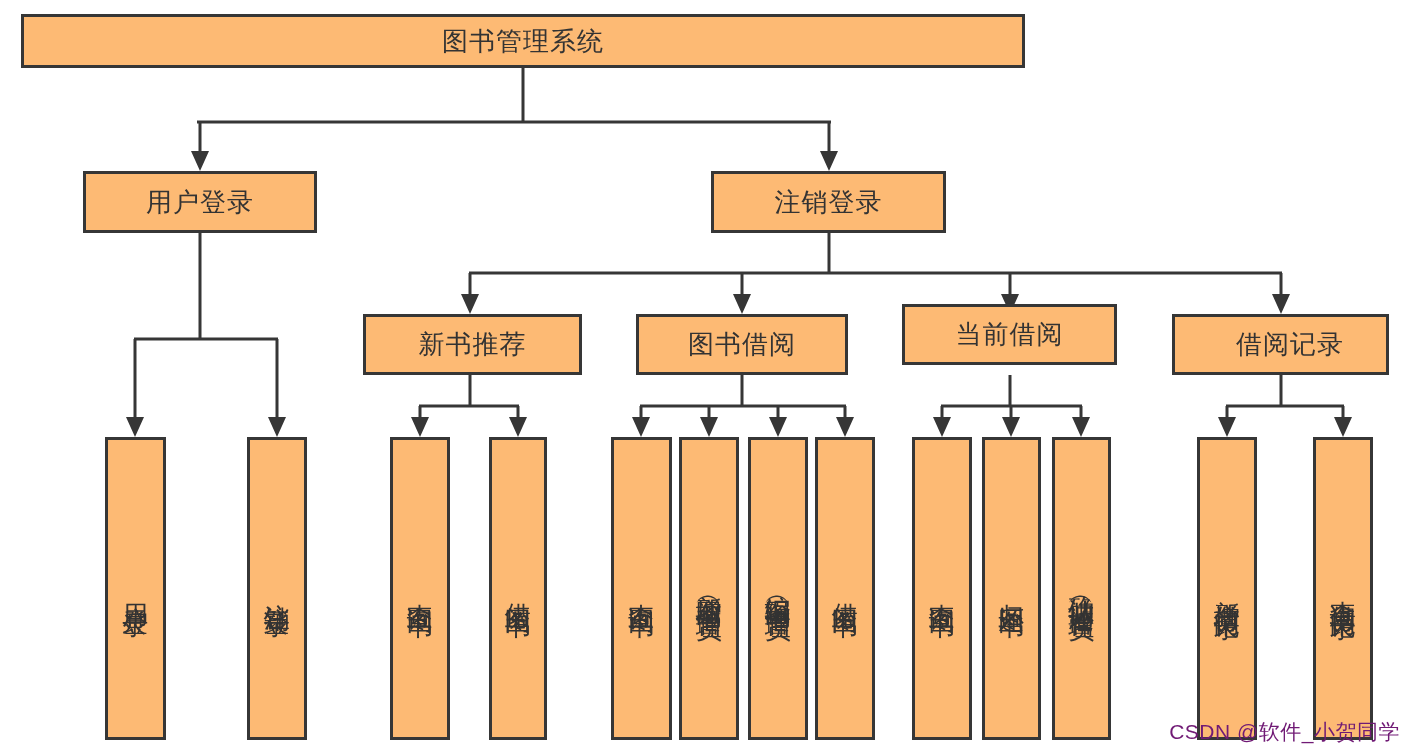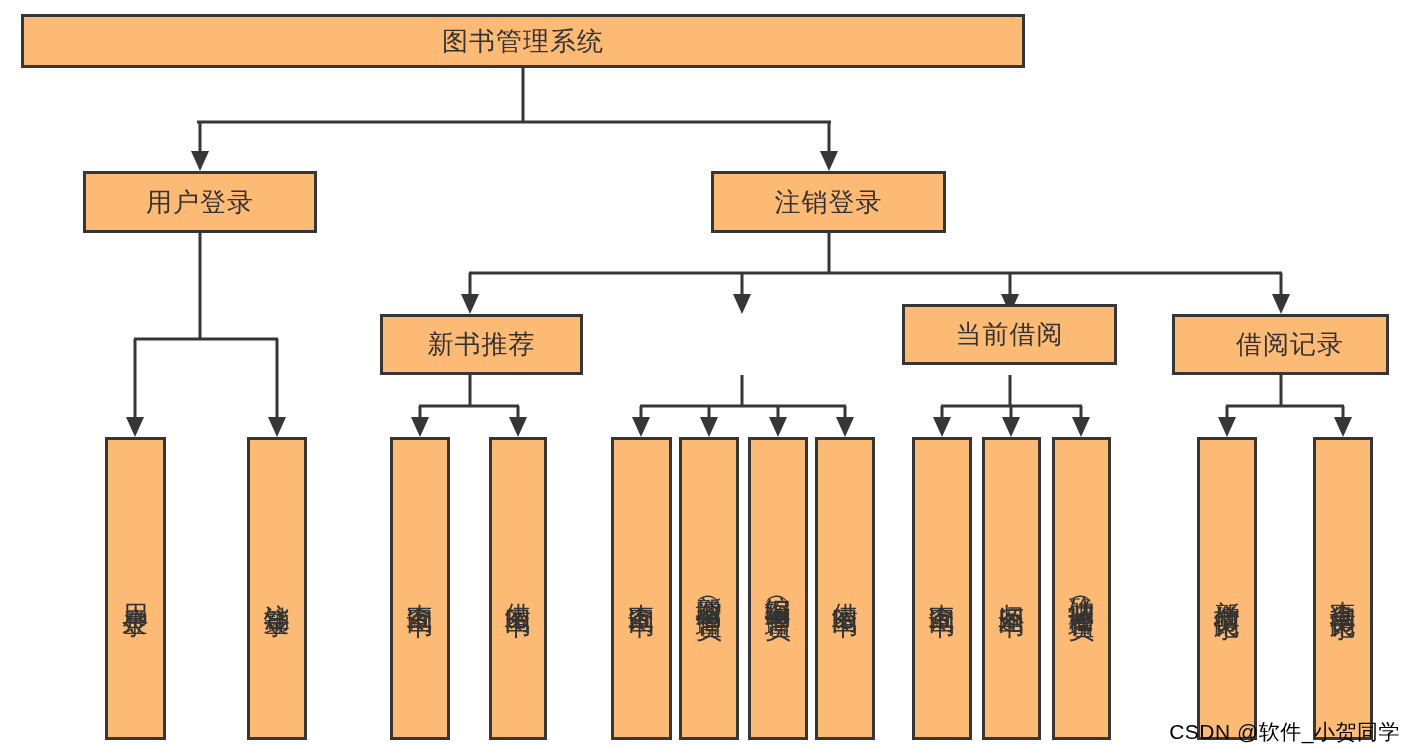--- a/index.html
+++ b/index.html
@@ -14,21 +14,21 @@
     display:flex;align-items:center;justify-content:center;
     color:#333333;
   }
   .hbox{font-size:26px;letter-spacing:1px;white-space:nowrap;}
   .vbox{
     writing-mode:vertical-rl;text-orientation:mixed;
     font-size:26px;letter-spacing:3px;line-height:1.1;white-space:nowrap;
   }
   .watermark{
     position:absolute;right:5px;bottom:1px;z-index:6;
-    color:#000000;font-size:21px;letter-spacing:0.5px;white-space:nowrap;
+    color:#701a75;font-size:21px;letter-spacing:0.5px;white-space:nowrap;
   }
 </style>
 </head>
 <body>
 
 <div class="canvas">
 
   <svg class="connectors" width="1405" height="747" viewBox="0 0 1405 747">
 
     <path fill="none" stroke="#363636" stroke-width="3" d="M523 68V122 M197 122H831 M200 122V152 M829 122V152
@@ -46,21 +46,22 @@
          M632 417L650 417L641 437Z M700 417L718 417L709 437Z M769 417L787 417L778 437Z M836 417L854 417L845 437Z
          M933 417L951 417L942 437Z M1002 417L1020 417L1011 437Z M1072 417L1090 417L1081 437Z
          M1218 417L1236 417L1227 437Z M1334 417L1352 417L1343 437Z"></path>
   </svg>
 
   <div class="box hbox" style="left:21px;top:14px;width:1004px;height:54px;">图书管理系统</div>
 
   <div class="box hbox" style="left:83px;top:171px;width:234px;height:62px;">用户登录</div>
   <div class="box hbox" style="left:711px;top:171px;width:235px;height:62px;">注销登录</div>
 
-  <div class="box hbox" style="left:380px;top:314px;width:203px;height:61px;font-family:Liberation Serif, serif;">新书推荐</div>
+  <div class="box hbox" style="left:363px;top:314px;width:219px;height:61px;font-family:Liberation Serif, serif;">新书推荐</div>
+  <div class="box hbox" style="left:636px;top:314px;width:212px;height:61px;">图书借阅</div>
   <div class="box hbox" style="left:902px;top:304px;width:215px;height:61px;">当前借阅</div>
   <div class="box hbox" style="left:1172px;top:314px;width:217px;height:61px;padding-left:19px;">借阅记录</div>
 
   <div class="box vbox" style="left:105px;top:437px;width:61px;height:303px;">用户登录</div>
   <div class="box vbox" style="left:247px;top:437px;width:60px;height:303px;">注销登录</div>
 
   <div class="box vbox" style="left:390px;top:437px;width:60px;height:303px;">查询图书</div>
   <div class="box vbox" style="left:489px;top:437px;width:58px;height:303px;">借阅图书</div>
 
   <div class="box vbox" style="left:611px;top:437px;width:61px;height:303px;">查询图书</div>

